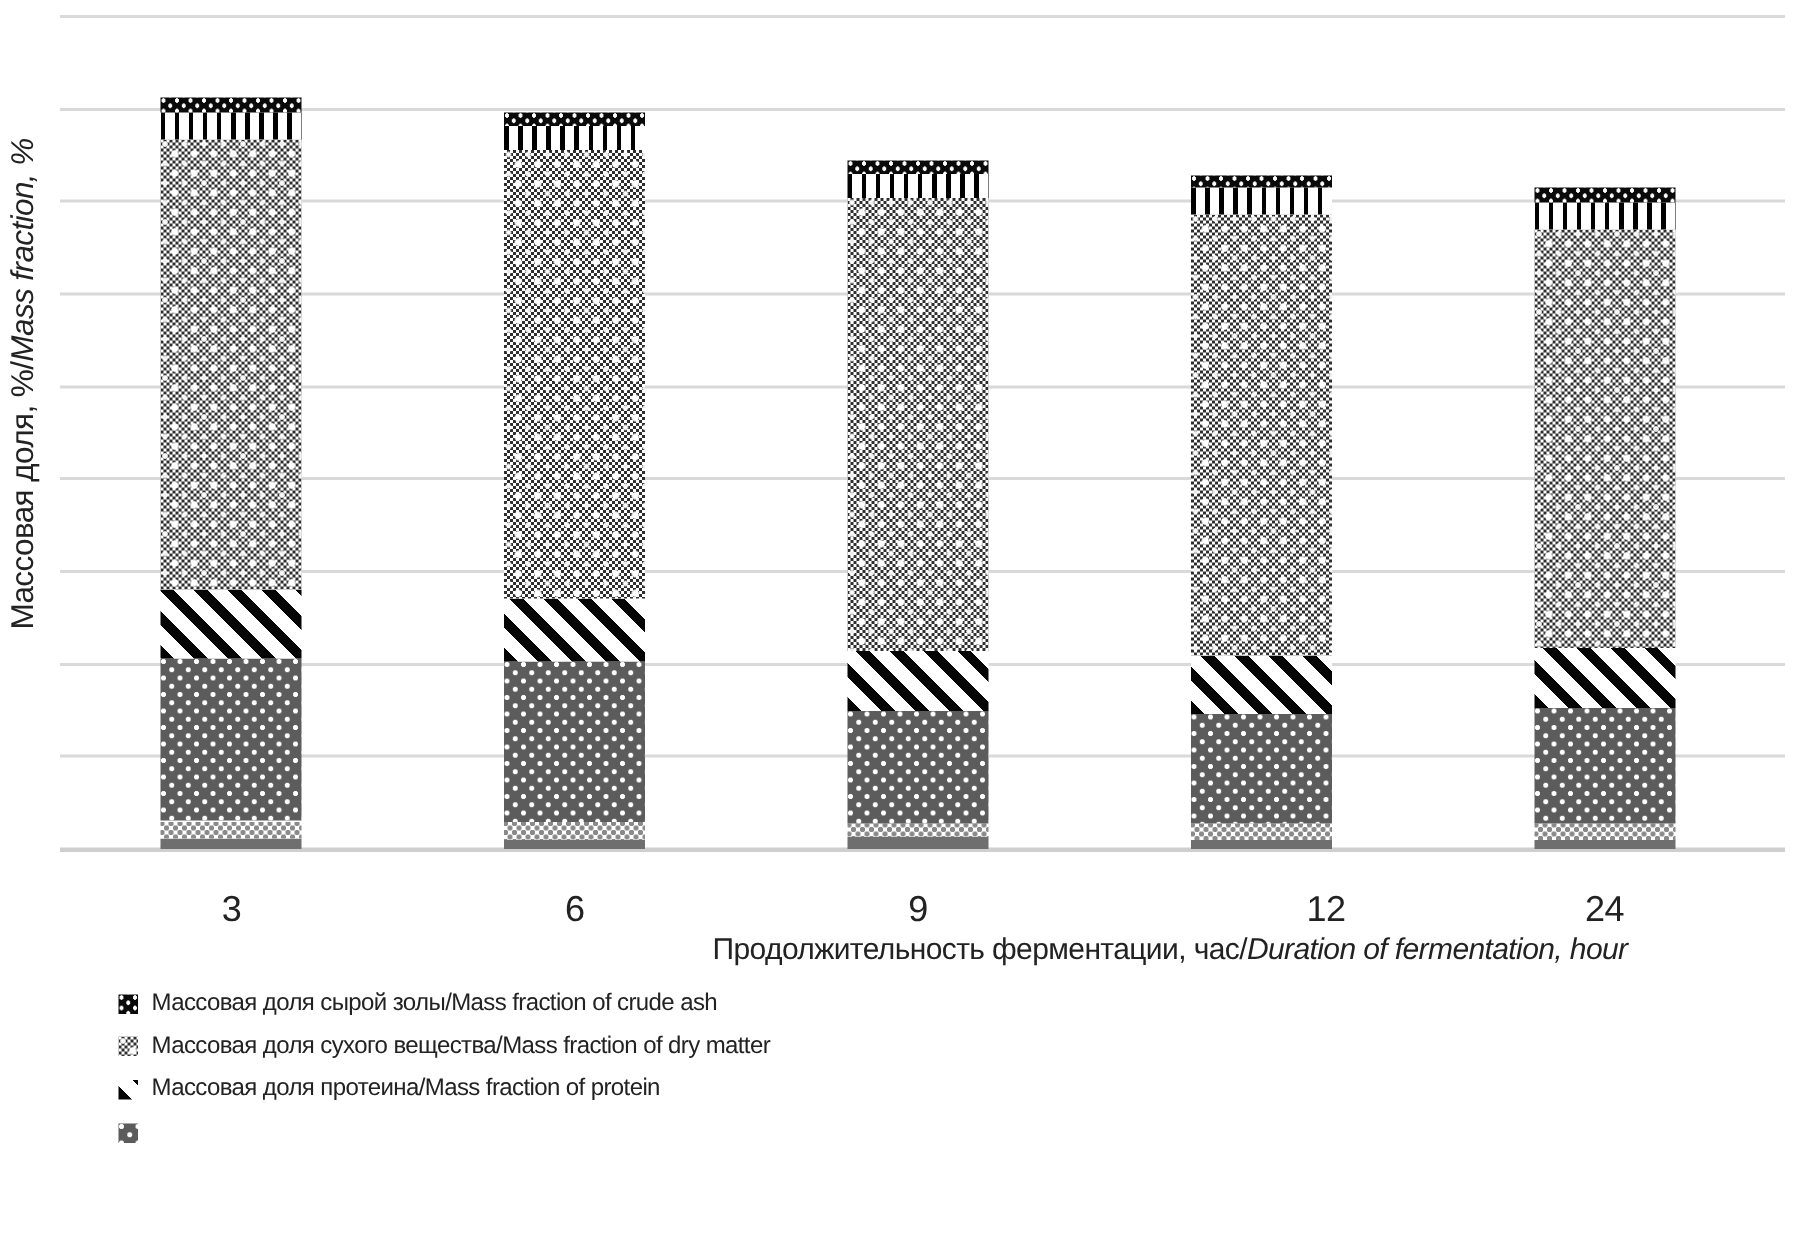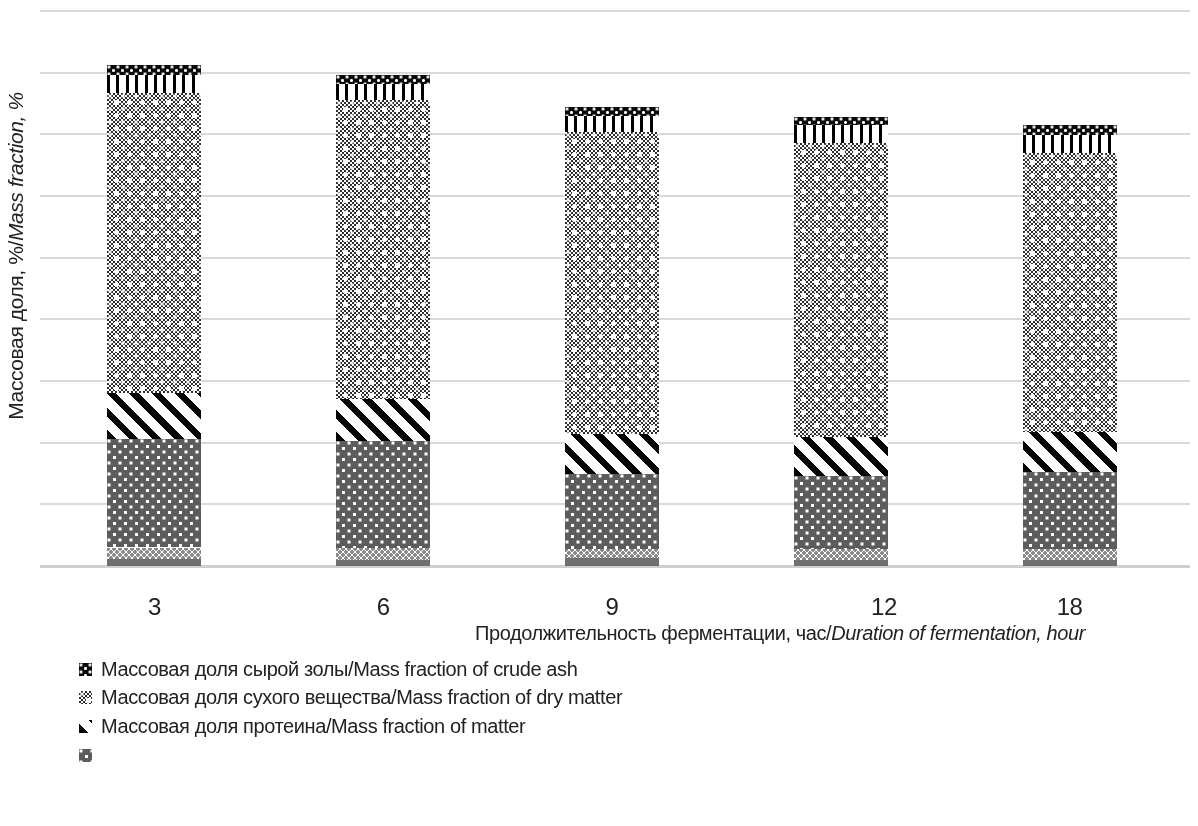--- a/index.html
+++ b/index.html
@@ -63,21 +63,21 @@
     font-size:21px;letter-spacing:-0.4px;white-space:nowrap;color:#222;
   }
   .x-title{
     position:absolute;left:370px;top:622px;width:820px;text-align:center;
     font-size:20px;letter-spacing:-0.4px;white-space:nowrap;color:#222;
   }
   .it{font-style:italic;}
   .legend{position:absolute;left:79px;top:655px;}
   .legend-row{display:flex;align-items:center;height:28.6px;}
   .legend-icon{width:13px;height:13px;margin-right:9px;flex:0 0 13px;}
-  .legend-label{font-size:20px;letter-spacing:-0.4px;white-space:nowrap;color:#222;}
+  .legend-label{font-size:16px;letter-spacing:-0.4px;white-space:nowrap;color:#222;}
 </style>
 </head>
 <body>
 
 <div class="stage">
   <div id="plot-area">
       <div class="gridline baseline" style="left: 40px; width: 1150px; top: 565px;"></div>
       <div class="gridline" style="left: 40px; width: 1150px; top: 503.333px;"></div>
       <div class="gridline" style="left: 40px; width: 1150px; top: 441.667px;"></div>
       <div class="gridline" style="left: 40px; width: 1150px; top: 380px;"></div>
@@ -119,37 +119,37 @@
       <div class="seg p-fiber" style="left: 793.8px; top: 125.392px; width: 94px; height: 17.2667px;"></div>
       <div class="seg p-ash" style="left: 793.8px; top: 117.067px; width: 94px; height: 8.325px;"></div>
       <div class="tick" style="left: 884px;">12</div>
       <div class="seg p-solid" style="left: 1022.6px; top: 560.45px; width: 94px; height: 5.55px;"></div>
       <div class="seg p-dense" style="left: 1022.6px; top: 549.042px; width: 94px; height: 11.4083px;"></div>
       <div class="seg p-carbs" style="left: 1022.6px; top: 471.958px; width: 94px; height: 77.0833px;"></div>
       <div class="seg p-protein" style="left: 1022.6px; top: 431.875px; width: 94px; height: 40.0833px;"></div>
       <div class="seg p-dry" style="left: 1022.6px; top: 153.142px; width: 94px; height: 278.733px;"></div>
       <div class="seg p-fiber" style="left: 1022.6px; top: 134.642px; width: 94px; height: 18.5px;"></div>
       <div class="seg p-ash" style="left: 1022.6px; top: 124.775px; width: 94px; height: 9.86667px;"></div>
-      <div class="tick" style="left: 1069.6px;">18</div>
+      <div class="tick" style="left: 1069.6px;">24</div>
     </div>
 
   <div class="y-title"><span>Массовая доля, %/</span><span class="it">Mass fraction, %</span></div>
 
   <div class="x-title"><span>Продолжительность ферментации, час/</span><span class="it">Duration of fermentation, hour</span></div>
 
   <div class="legend" id="legend">
       <div class="legend-row">
         <span class="legend-icon p-ash"></span>
         <span class="legend-label">Массовая доля сырой золы/Mass fraction of crude ash</span>
       </div>
       <div class="legend-row">
         <span class="legend-icon p-dry"></span>
         <span class="legend-label">Массовая доля сухого вещества/Mass fraction of dry matter</span>
       </div>
       <div class="legend-row">
         <span class="legend-icon p-protein"></span>
-        <span class="legend-label">Массовая доля протеина/Mass fraction of matter</span>
+        <span class="legend-label">Массовая доля протеина/Mass fraction of protein</span>
       </div>
       <div class="legend-row">
         <span class="legend-icon p-carbs"></span>
       </div>
     </div>
 </div>
 
 </body></html>

